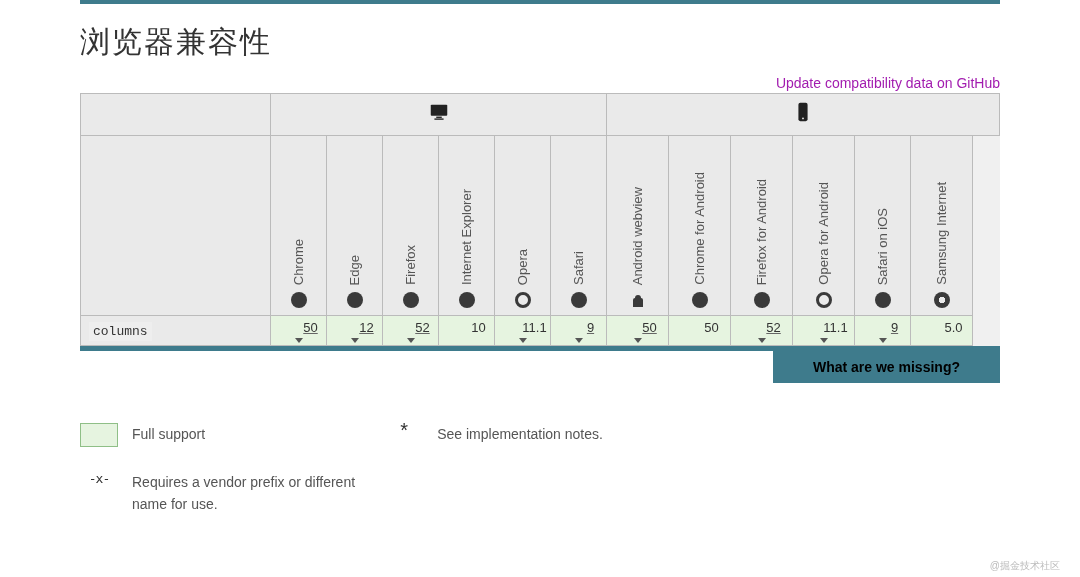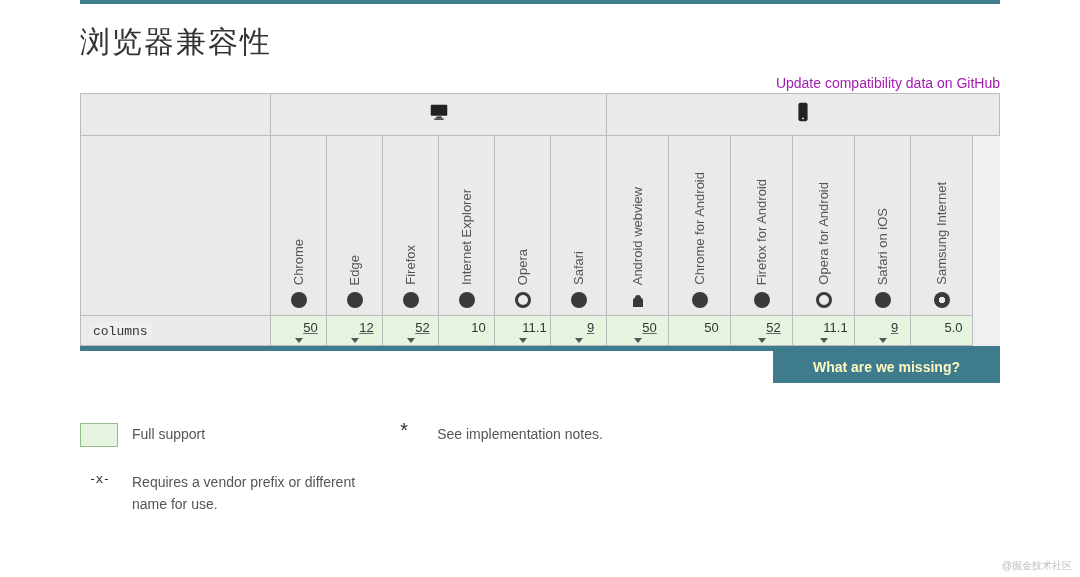--- a/index.html
+++ b/index.html
@@ -113,21 +113,21 @@
   border-right: 4px solid transparent;
   border-top: 5px solid #555;
 }
 .table-footer-bar {
   height: 5px;
   background: #3e7b8c;
 }
 .missing-box {
   float: right;
   background: #3e7b8c;
-  color: #fef9c3;
+  color: #000000;
   font-weight: bold;
   text-align: center;
   padding: 8px 40px;
   margin-top: 0;
   font-size: 14px;
   margin-left: 18px;
 }
 .legend { clear: both; padding-top: 40px; }
 .legend-row {
   display: flex;
@@ -144,21 +144,21 @@
   width: 38px; height: 24px;
   background: #e6f4e0;
   border: 1px solid #8fbf87;
 }
 .legend-asterisk { font-size: 20px; line-height: 14px; }
 .legend-prefix { font-family: Consolas,monospace; font-size: 13px; letter-spacing: -1px; }
 .legend-text { color: #555; font-size: 14px; max-width: 260px; line-height: 1.6; }
 .legend-cols { display: flex; gap: 180px; }
 .watermark {
   position: fixed;
-  right: 8px; bottom: 4px;
+  right: 20px; bottom: 4px;
   font-size: 10px;
   color: #bbb;
 }
 
 .ic { display: inline-block; }
 .ic-desktop svg, .ic-mobile svg { width: 22px; height: 22px; }
 .circ { width:16px; height:16px; border-radius:50%; background:#3a3a3a; display:inline-block; }
 .circ-o { width:16px; height:16px; border-radius:50%; border:3px solid #3a3a3a; display:inline-block; box-sizing:border-box; }
 .android-ic { width:14px; height:14px; display:inline-block; position:relative; }
 .android-ic::before { content:""; position:absolute; left:2px; top:5px; width:10px; height:9px; background:#3a3a3a; border-radius:2px 2px 0 0; }

